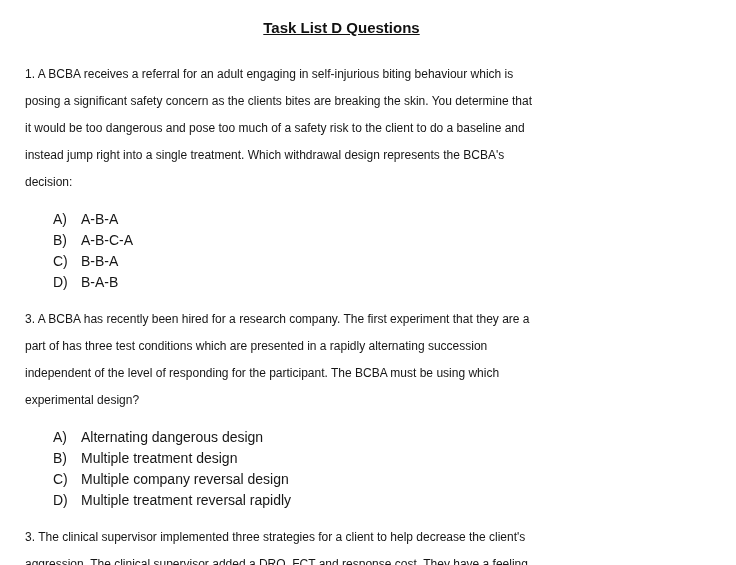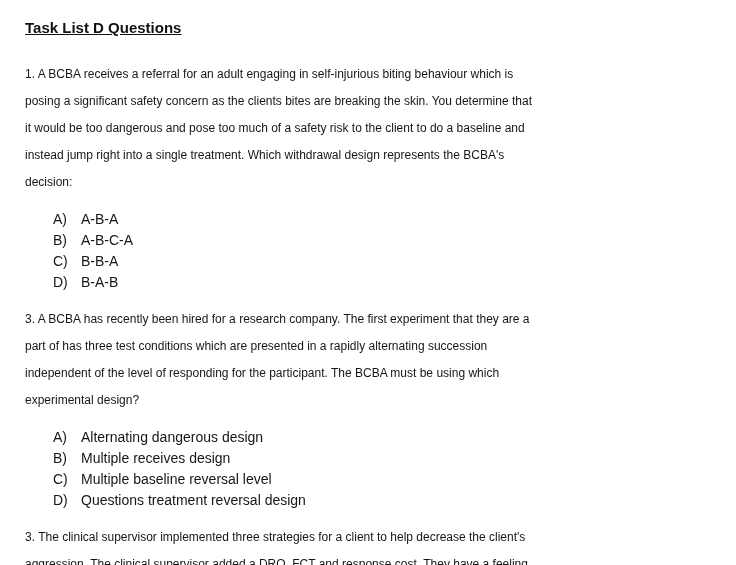--- a/index.html
+++ b/index.html
@@ -20,20 +20,21 @@
     height: 565px;
     padding: 17px 23px 0 25px;
     background: #ffffff;
   }
   .doc-title {
     width: 633px;
     margin: 0 0 23px 0;
     font-size: 15px;
     font-weight: bold;
     line-height: 21px;
+    text-align: center;
     text-decoration: underline;
     color: #111111;
   }
   .q-text {
     margin: 0 0 13px 0;
     width: 688px;
     font-size: 12px;
     line-height: 27px;
     white-space: pre-line;
   }
@@ -92,29 +93,29 @@
 part of has three test conditions which are presented in a rapidly alternating succession
 independent of the level of responding for the participant. The BCBA must be using which
 experimental design?</p>
     <div class="options">
       <div class="option">
         <span class="opt-label">A)</span>
         <span class="opt-text">Alternating dangerous design</span>
       </div>
       <div class="option">
         <span class="opt-label">B)</span>
-        <span class="opt-text">Multiple receives design</span>
+        <span class="opt-text">Multiple treatment design</span>
       </div>
       <div class="option">
         <span class="opt-label">C)</span>
-        <span class="opt-text">Multiple baseline reversal level</span>
+        <span class="opt-text">Multiple company reversal design</span>
       </div>
       <div class="option">
         <span class="opt-label">D)</span>
-        <span class="opt-text">Questions treatment reversal design</span>
+        <span class="opt-text">Multiple treatment reversal rapidly</span>
       </div>
     </div>
   </section>
 
   <section>
     <p class="q-text">3. The clinical supervisor implemented three strategies for a client to help decrease the client's
 aggression. The clinical supervisor added a DRO, FCT and response cost. They have a feeling
 that the FCT is the most effective intervention. What can they do to determine which strategy is
 most effective?</p>
   </section>

